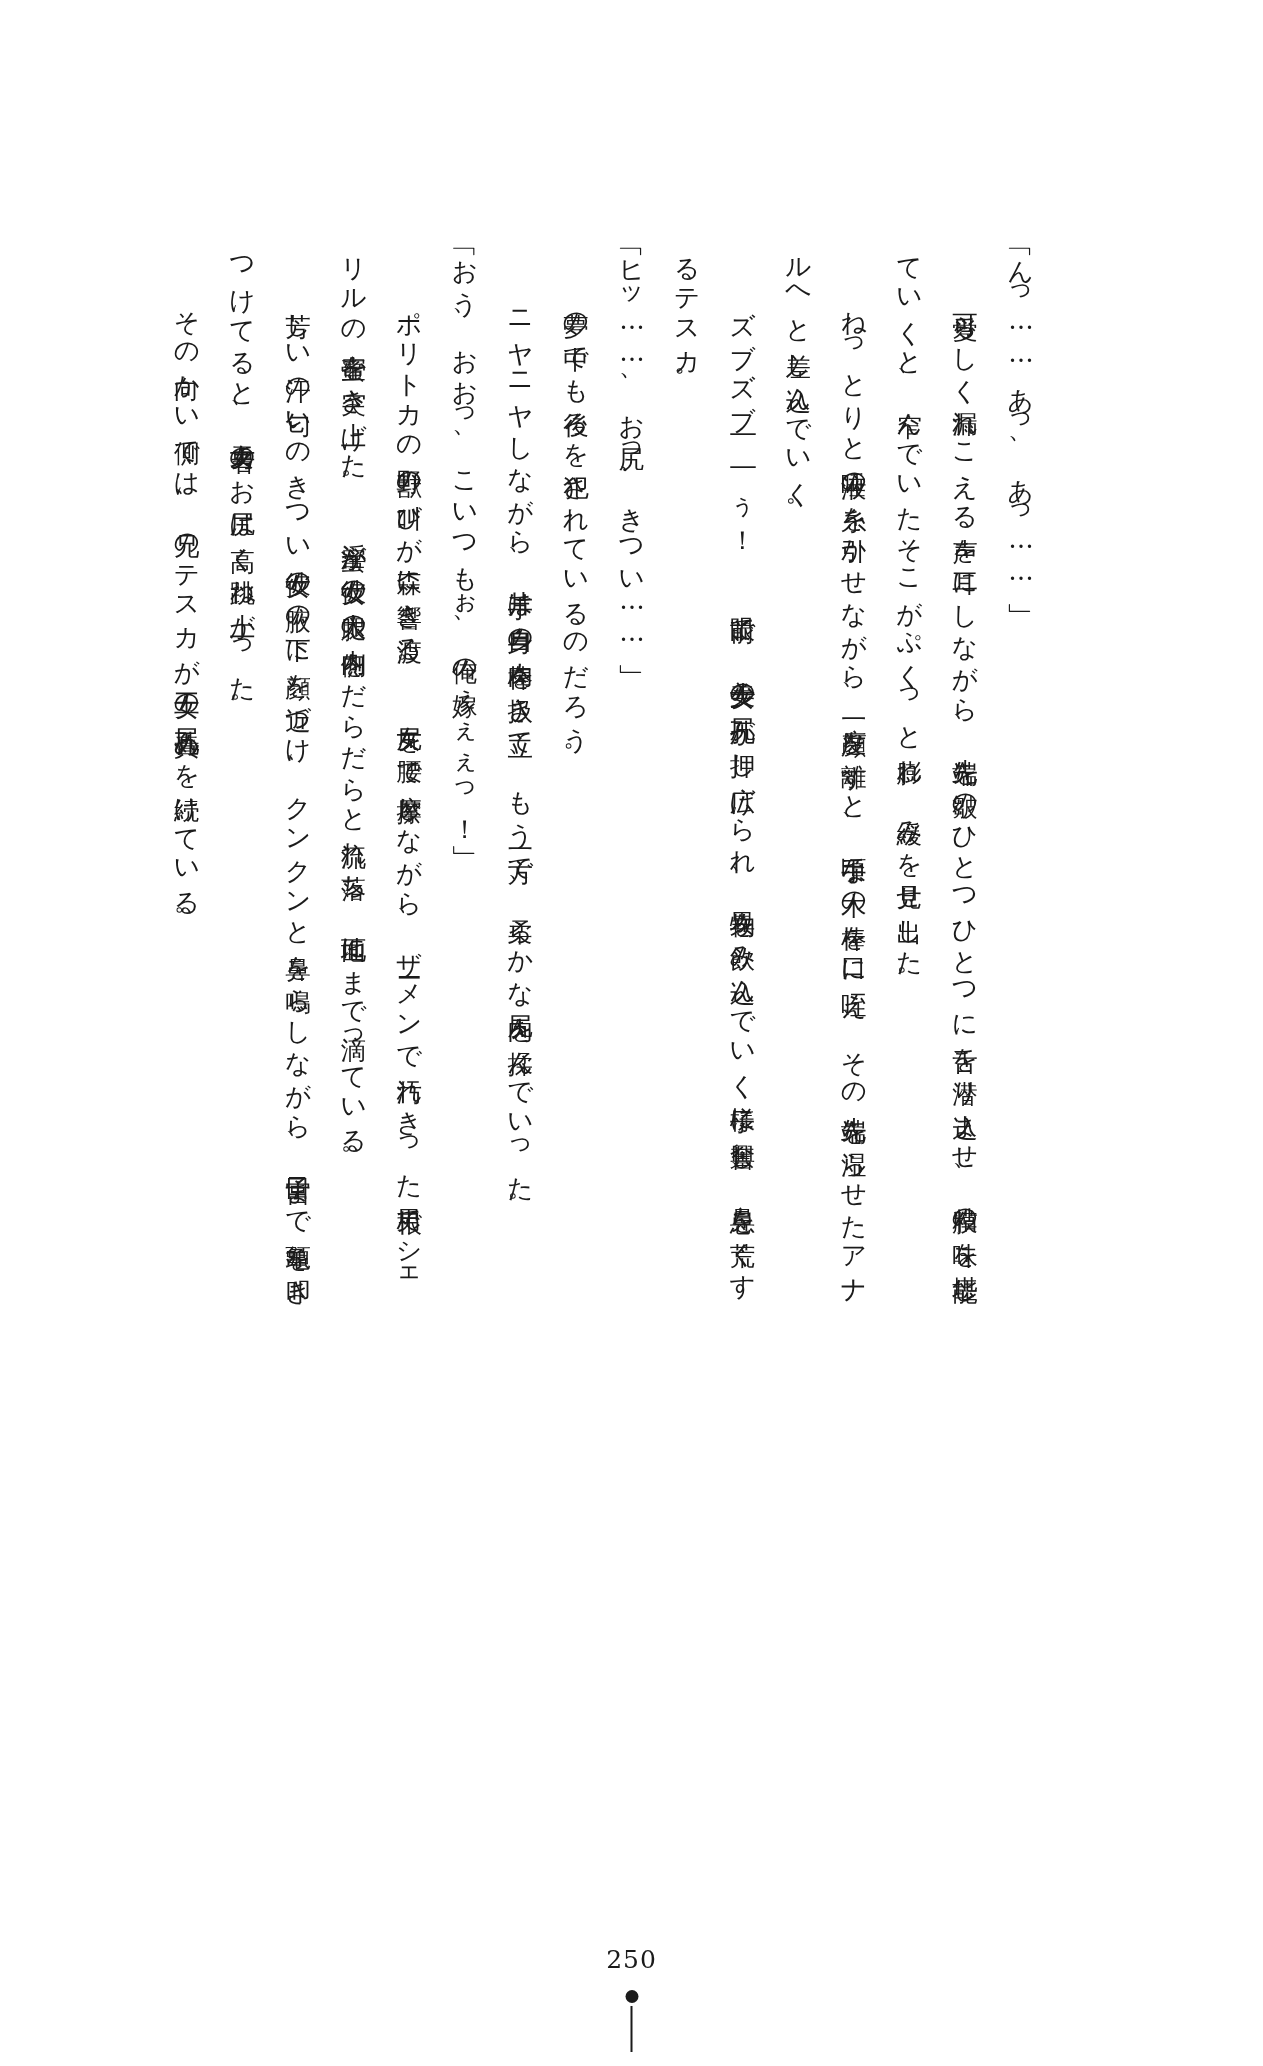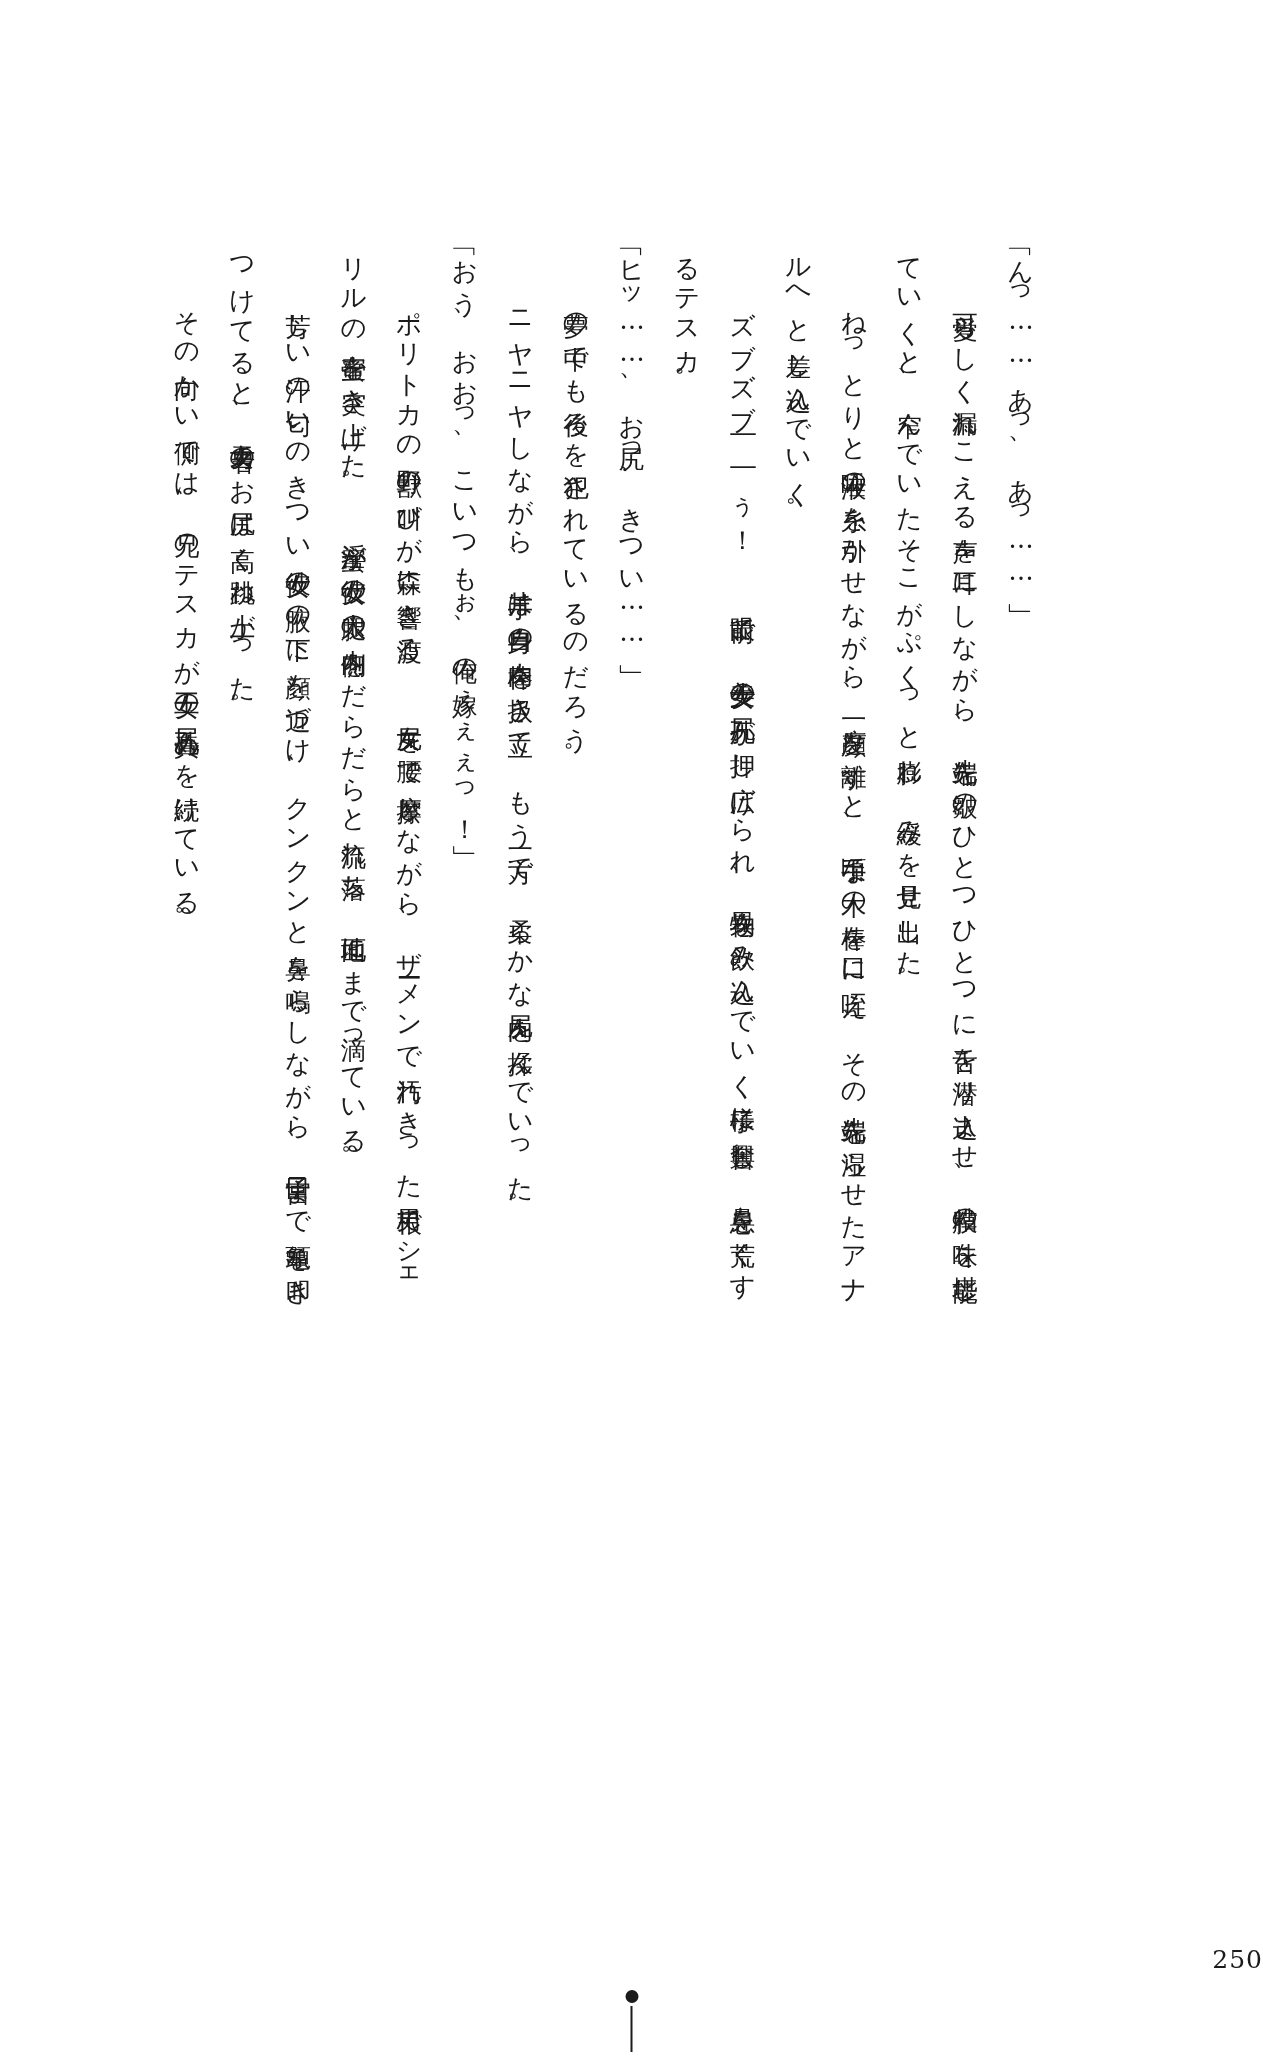--- a/index.html
+++ b/index.html
@@ -39,21 +39,21 @@
     text-indent: 0;
   }
   .text-block p.indent {
     text-indent: 26px;
   }
   .page-number {
     position: absolute;
     left: 0;
     right: 0;
     bottom: 92px;
-    text-align: right;
+    text-align: center;
     font-family: "DejaVu Serif", "Liberation Serif", serif;
     font-size: 25px;
     letter-spacing: 1px;
     color: #1b1b1b;
   }
   .footer-mark {
     position: absolute;
     left: 50%;
     bottom: 14px;
     transform: translateX(-50%);

